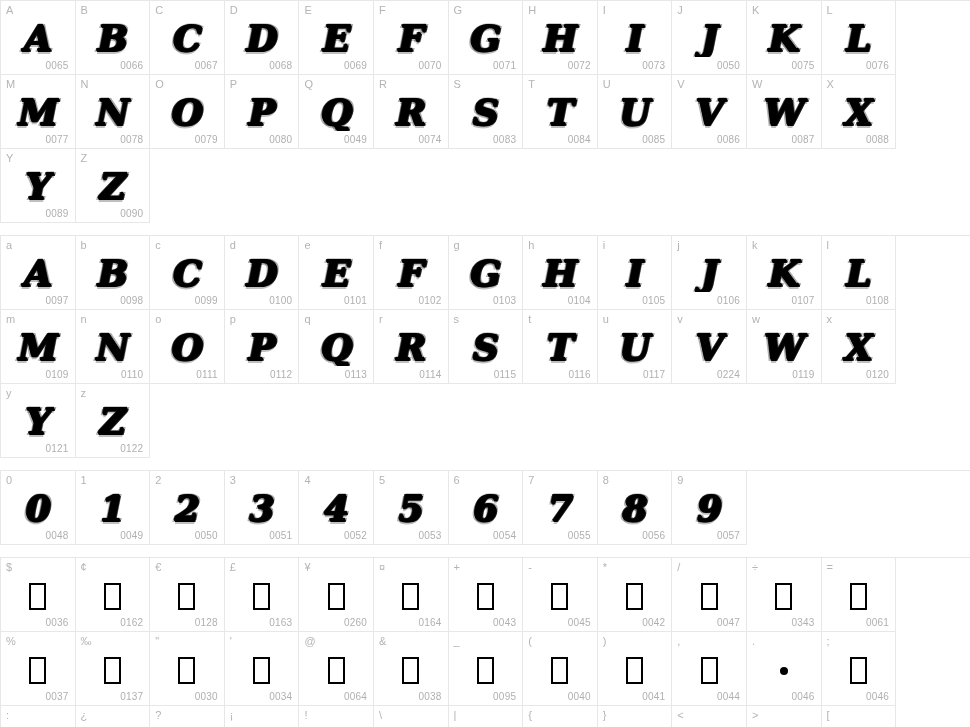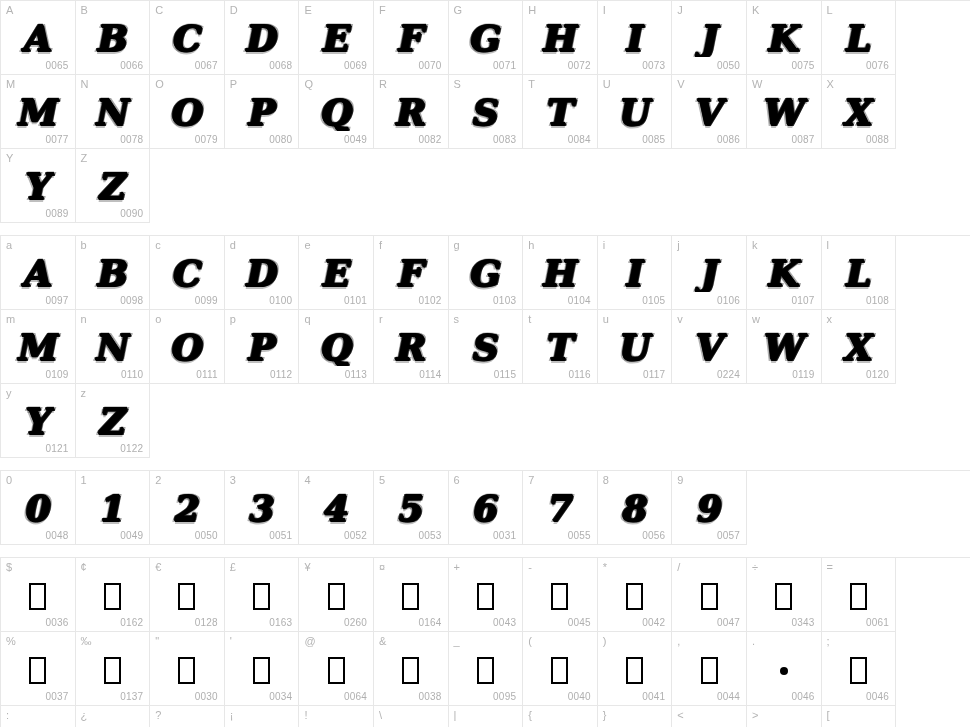--- a/index.html
+++ b/index.html
@@ -189,21 +189,21 @@
           <div class="code-label">0080</div>
         </div>
         <div class="cell">
           <div class="corner-label">Q</div>
           <div class="glyph grunge">Q</div>
           <div class="code-label">0049</div>
         </div>
         <div class="cell">
           <div class="corner-label">R</div>
           <div class="glyph grunge">R</div>
-          <div class="code-label">0082</div>
+          <div class="code-label">0074</div>
         </div>
         <div class="cell">
           <div class="corner-label">S</div>
           <div class="glyph grunge">S</div>
           <div class="code-label">0083</div>
         </div>
         <div class="cell">
           <div class="corner-label">T</div>
           <div class="glyph grunge">T</div>
           <div class="code-label">0084</div>
@@ -398,21 +398,21 @@
           <div class="code-label">0052</div>
         </div>
         <div class="cell">
           <div class="corner-label">5</div>
           <div class="glyph grunge">5</div>
           <div class="code-label">0053</div>
         </div>
         <div class="cell">
           <div class="corner-label">6</div>
           <div class="glyph grunge">6</div>
-          <div class="code-label">0031</div>
+          <div class="code-label">0054</div>
         </div>
         <div class="cell">
           <div class="corner-label">7</div>
           <div class="glyph grunge">7</div>
           <div class="code-label">0055</div>
         </div>
         <div class="cell">
           <div class="corner-label">8</div>
           <div class="glyph grunge">8</div>
           <div class="code-label">0056</div>

